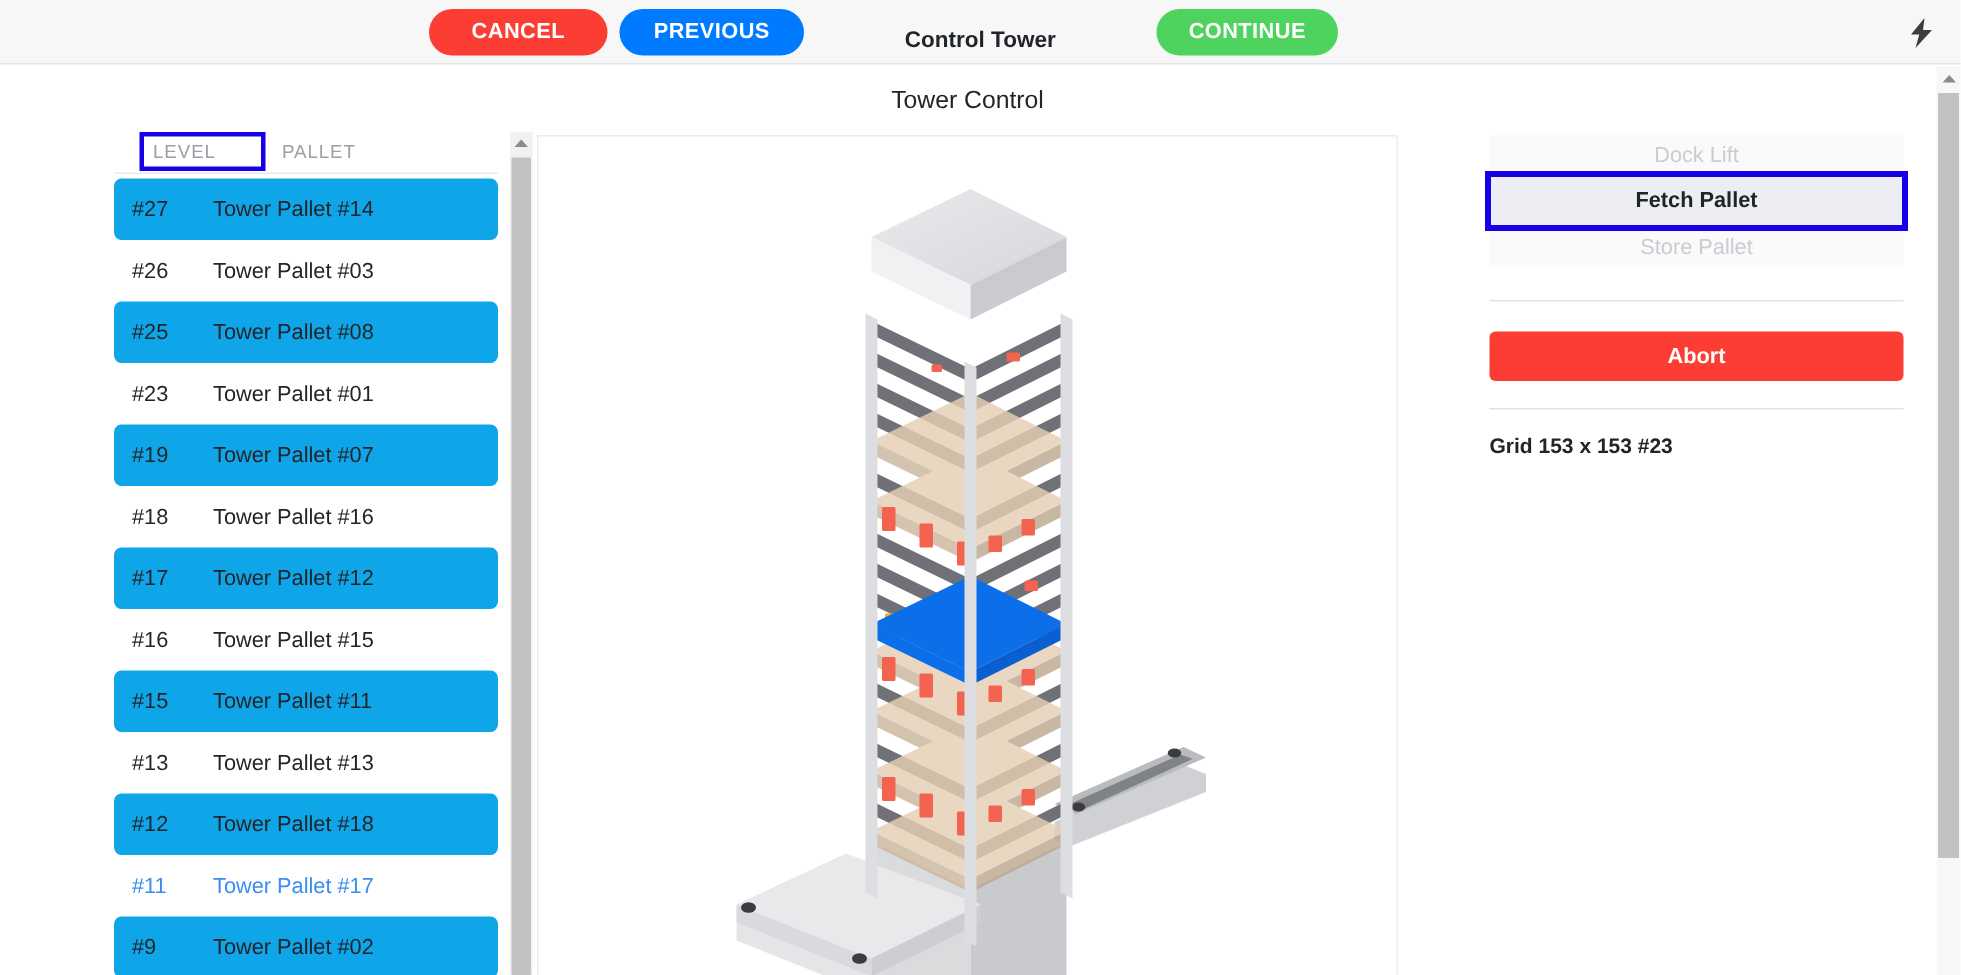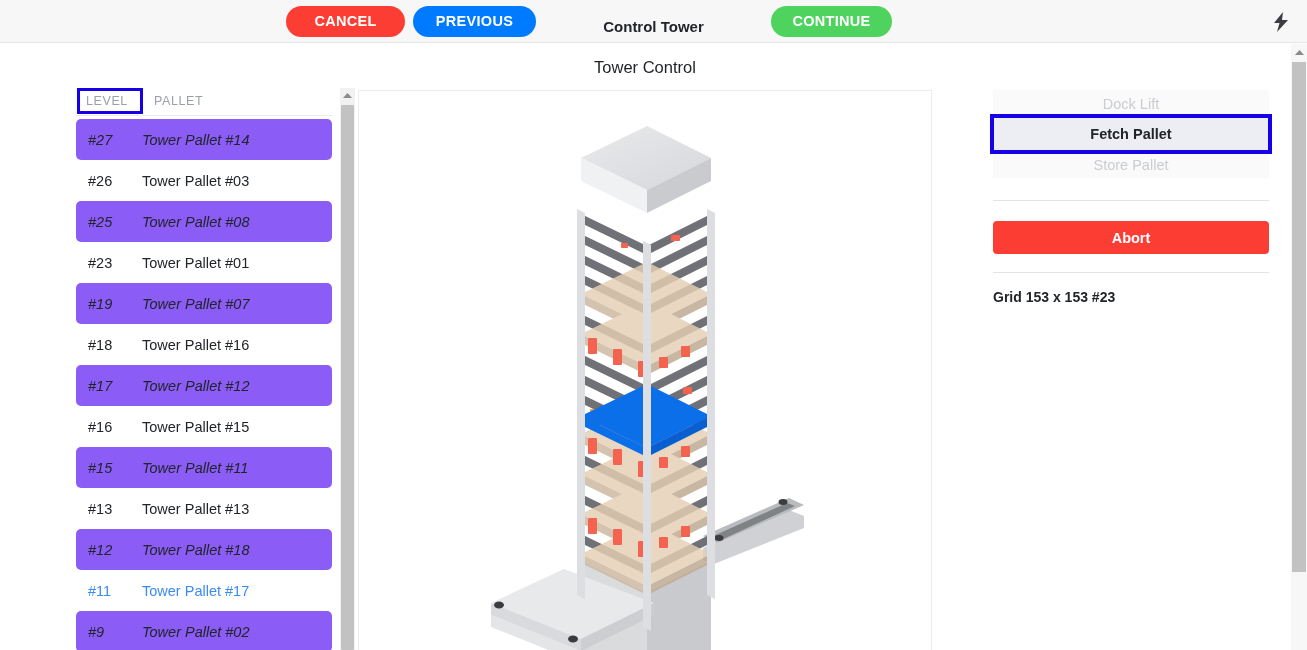--- a/index.html
+++ b/index.html
@@ -68,39 +68,39 @@
     height: 30px;
     border-bottom: 1px solid #e9ecef;
     padding-bottom: 4px;
   }
   .th {
     font-size: 12.5px;
     color: #9aa0a6;
     letter-spacing: 0.6px;
   }
   .th-level {
-    width: 60px; margin-left: 4px;
+    width: 78px; margin-left: 20px;
     position: relative;
     padding: 3px 11px 3px 6px;
   }
   .th-level.focus-ring {
     outline: 3px solid #1500e8;
     outline-offset: 0px;
     background: #ffffff;
   }
   .th-pallet { margin-left: 12px; padding: 3px 2px; }
 
   .table-rows { margin-top: 3px; }
   .trow {
     display: flex; align-items: center;
     height: 41px;
     border-radius: 5px;
     cursor: pointer;
   }
-  .trow.odd  { background: #8b5cf6; font-style: italic; }
+  .trow.odd  { background: #0ea5e9; }
   .trow.even { background: #ffffff; }
   .trow.selected .td-level,
   .trow.selected .td-pallet { color: #3b8bf5; }
   .td-level {
     width: 66px; padding-left: 12px;
     font-size: 14.5px; color: #212529;
   }
   .td-pallet {
     font-size: 14.5px; color: #212529;
   }

